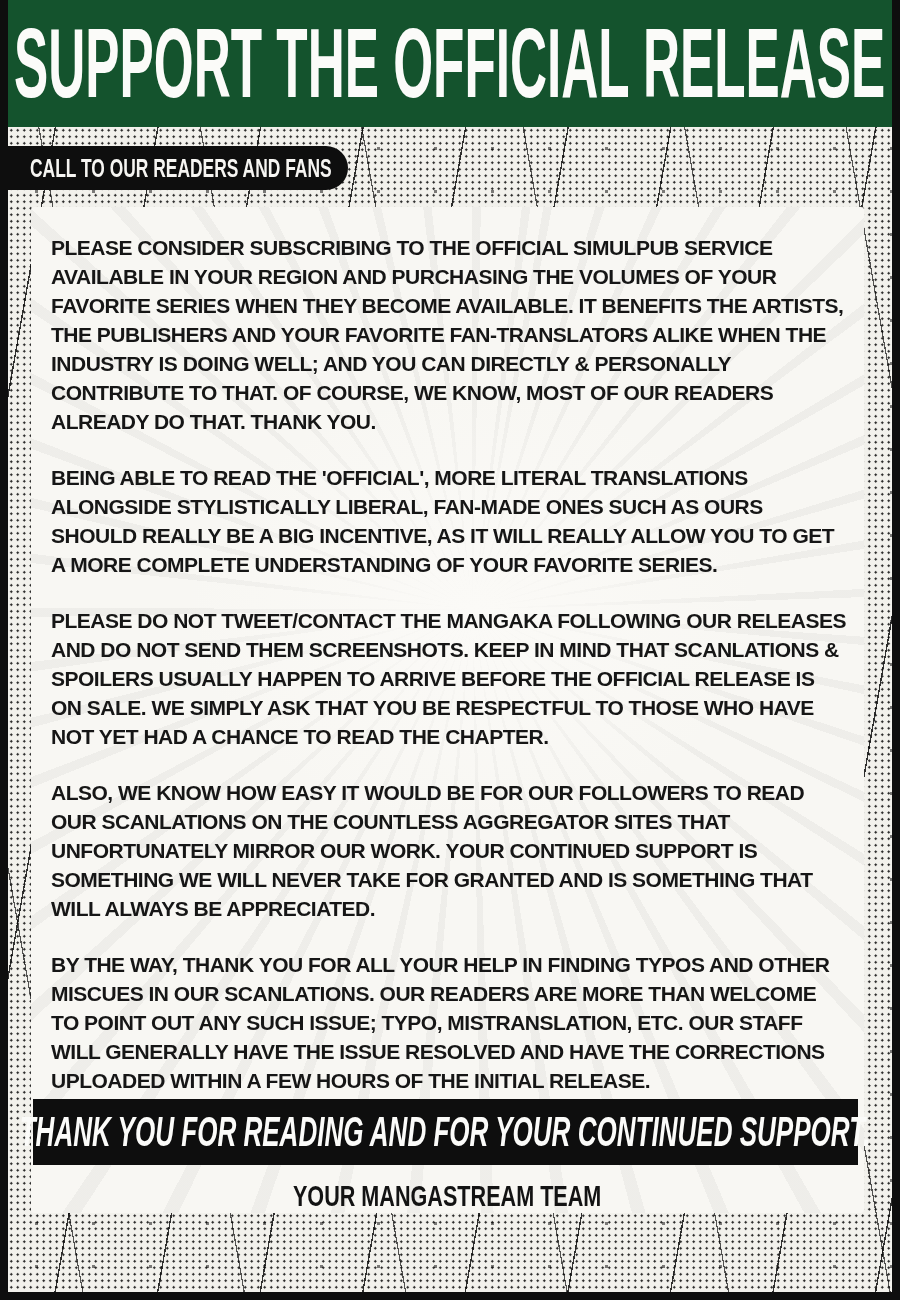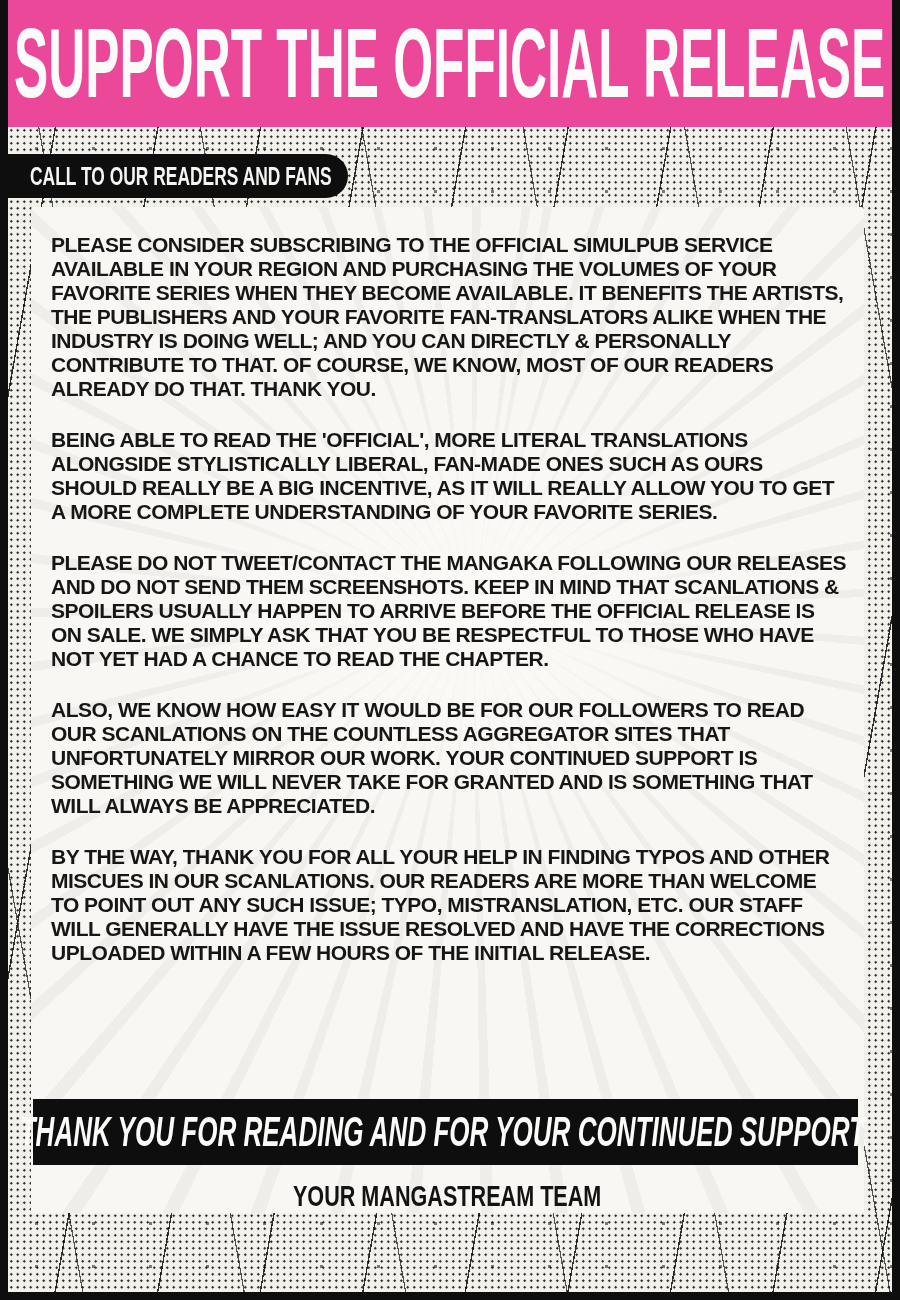--- a/index.html
+++ b/index.html
@@ -10,21 +10,21 @@
     background: #0e0e0e;
     overflow: hidden;
     font-family: "Liberation Sans", sans-serif;
   }
 
   
   .header-band {
     position: absolute;
     left: 0; top: 0;
     width: 900px; height: 127px;
-    background: #ec4899;
+    background: #14532d;
     display: flex;
     align-items: center;
     justify-content: center;
   }
   .page-title {
     color: #fbfbf9;
     font-size: 95px;
     font-weight: 700;
     letter-spacing: 0px;
     white-space: nowrap;
@@ -46,21 +46,21 @@
       repeating-linear-gradient(80deg,
         rgba(0,0,0,0) 0 73px, rgba(12,12,12,0.7) 73px 74.2px, rgba(0,0,0,0) 74.2px 159px),
       radial-gradient(circle, rgba(0,0,0,0.5) 1.6px, rgba(0,0,0,0) 1.9px),
       radial-gradient(circle, rgba(0,0,0,0.88) 1.05px, rgba(0,0,0,0) 1.3px);
     background-size: auto, auto, 57px 43px, 6.5px 6.5px;
   }
 
   
   .readers-badge {
     position: absolute;
-    left: 0; top: 154px;
+    left: 0; top: 146px;
     width: 348px; height: 44px;
     background: #0e0e0e;
     border-radius: 0 23px 23px 0;
     display: flex;
     align-items: center;
     z-index: 3;
   }
   .badge-label {
     color: #f6f5f2;
     font-size: 26px;
@@ -85,21 +85,21 @@
       repeating-conic-gradient(from 10deg at 53% 40%,
         rgba(60,60,60,0.05) 0deg 1.2deg, rgba(0,0,0,0) 1.2deg 7deg);
     border-radius: 3px;
     z-index: 2;
   }
   .body-paragraph {
     margin: 0 0 27px 0;
     color: #161616;
     font-size: 21px;
     font-weight: 700;
-    line-height: 24px;
+    line-height: 29px;
     letter-spacing: -0.5px;
     white-space: pre-line;
   }
 
   
   .thanks-banner {
     position: absolute;
     left: 2px; right: 6px;
     top: 892px; height: 66px;
     background: #0e0e0e;

